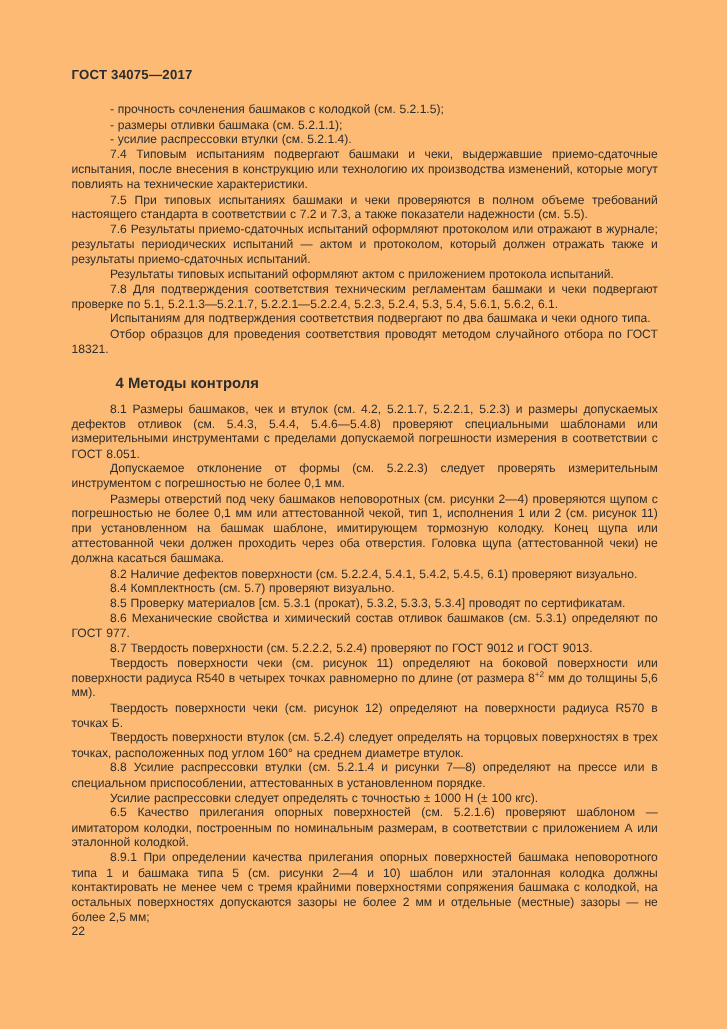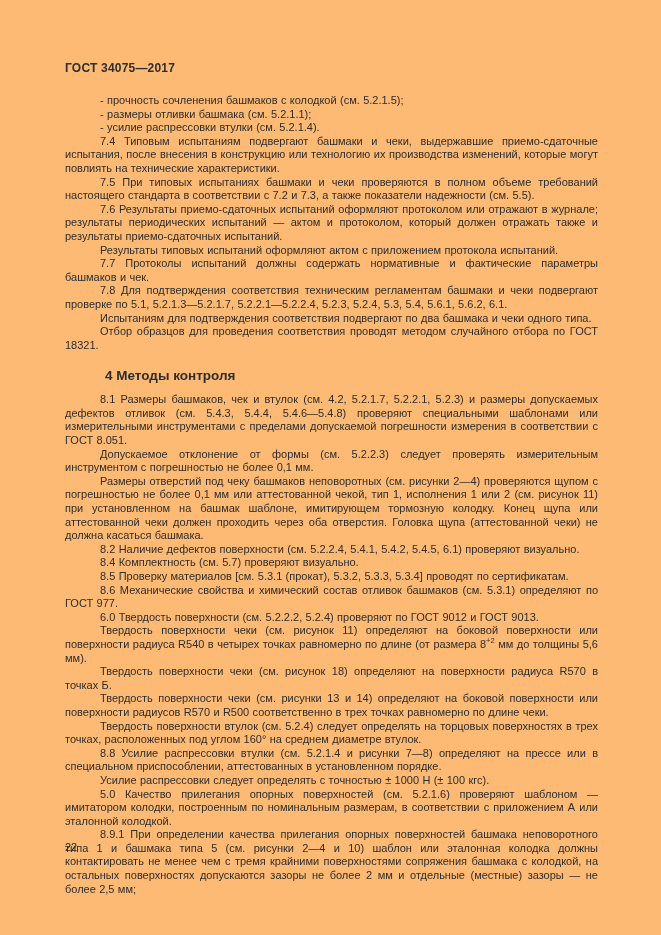--- a/index.html
+++ b/index.html
@@ -63,42 +63,40 @@
     <div class="doc-header">ГОСТ 34075—2017</div>
 
     <p class="para">- прочность сочленения башмаков с колодкой (см. 5.2.1.5);</p>
     <p class="para">- размеры отливки башмака (см. 5.2.1.1);</p>
     <p class="para">- усилие распрессовки втулки (см. 5.2.1.4).</p>
 
     <p class="para">7.4 Типовым испытаниям подвергают башмаки и чеки, выдержавшие приемо-сдаточные испытания, после внесения в конструкцию или технологию их производства изменений, которые могут повлиять на технические характеристики.</p>
     <p class="para">7.5 При типовых испытаниях башмаки и чеки проверяются в полном объеме требований настоящего стандарта в соответствии с 7.2 и 7.3, а также показатели надежности (см. 5.5).</p>
     <p class="para">7.6 Результаты приемо-сдаточных испытаний оформляют протоколом или отражают в журнале; результаты периодических испытаний — актом и протоколом, который должен отражать также и результаты приемо-сдаточных испытаний.</p>
     <p class="para">Результаты типовых испытаний оформляют актом с приложением протокола испытаний.</p>
-    <p class="para">7.7 Протоколы испытаний должны содержать нормативные и фактические параметры башмаков и чек.</p>
     <p class="para">7.8 Для подтверждения соответствия техническим регламентам башмаки и чеки подвергают проверке по 5.1, 5.2.1.3—5.2.1.7, 5.2.2.1—5.2.2.4, 5.2.3, 5.2.4, 5.3, 5.4, 5.6.1, 5.6.2, 6.1.</p>
     <p class="para">Испытаниям для подтверждения соответствия подвергают по два башмака и чеки одного типа.</p>
     <p class="para">Отбор образцов для проведения соответствия проводят методом случайного отбора по ГОСТ 18321.</p>
 
     <h2 class="section-heading">4  Методы контроля</h2>
 
     <p class="para">8.1 Размеры башмаков, чек и втулок (см. 4.2, 5.2.1.7, 5.2.2.1, 5.2.3) и размеры допускаемых дефектов отливок (см. 5.4.3, 5.4.4, 5.4.6—5.4.8) проверяют специальными шаблонами или измерительными инструментами с пределами допускаемой погрешности измерения в соответствии с ГОСТ 8.051.</p>
     <p class="para">Допускаемое отклонение от формы (см. 5.2.2.3) следует проверять измерительным инструментом с погрешностью не более 0,1 мм.</p>
     <p class="para">Размеры отверстий под чеку башмаков неповоротных (см. рисунки 2—4) проверяются щупом с погрешностью не более 0,1 мм или аттестованной чекой, тип 1, исполнения 1 или 2 (см. рисунок 11) при установленном на башмак шаблоне, имитирующем тормозную колодку. Конец щупа или аттестованной чеки должен проходить через оба отверстия. Головка щупа (аттестованной чеки) не должна касаться башмака.</p>
     <p class="para">8.2 Наличие дефектов поверхности (см. 5.2.2.4, 5.4.1, 5.4.2, 5.4.5, 6.1) проверяют визуально.</p>
     <p class="para">8.4 Комплектность (см. 5.7) проверяют визуально.</p>
     <p class="para">8.5 Проверку материалов [см. 5.3.1 (прокат), 5.3.2, 5.3.3, 5.3.4] проводят по сертификатам.</p>
     <p class="para">8.6 Механические свойства и химический состав отливок башмаков (см. 5.3.1) определяют по ГОСТ 977.</p>
-    <p class="para">6.0 Твердость поверхности (см. 5.2.2.2, 5.2.4) проверяют по ГОСТ 9012 и ГОСТ 9013.</p>
+    <p class="para">8.7 Твердость поверхности (см. 5.2.2.2, 5.2.4) проверяют по ГОСТ 9012 и ГОСТ 9013.</p>
 
     <p class="para"><span>Твердость поверхности чеки (см. рисунок 11) определяют на боковой поверхности или поверхности радиуса R540 в четырех точках равномерно по длине (от размера 8</span><sup>+2</sup><span> мм до толщины 5,6 мм).</span></p>
 
-    <p class="para">Твердость поверхности чеки (см. рисунок 18) определяют на поверхности радиуса R570 в точках Б.</p>
-    <p class="para">Твердость поверхности чеки (см. рисунки 13 и 14) определяют на боковой поверхности или поверхности радиусов R570 и R500 соответственно в трех точках равномерно по длине чеки.</p>
+    <p class="para">Твердость поверхности чеки (см. рисунок 12) определяют на поверхности радиуса R570 в точках Б.</p>
     <p class="para">Твердость поверхности втулок (см. 5.2.4) следует определять на торцовых поверхностях в трех точках, расположенных под углом 160° на среднем диаметре втулок.</p>
     <p class="para">8.8 Усилие распрессовки втулки (см. 5.2.1.4 и рисунки 7—8) определяют на прессе или в специальном приспособлении, аттестованных в установленном порядке.</p>
     <p class="para">Усилие распрессовки следует определять с точностью ± 1000 Н (± 100 кгс).</p>
-    <p class="para">5.0 Качество прилегания опорных поверхностей (см. 5.2.1.6) проверяют шаблоном — имитатором колодки, построенным по номинальным размерам, в соответствии с приложением А или эталонной колодкой.</p>
+    <p class="para">6.5 Качество прилегания опорных поверхностей (см. 5.2.1.6) проверяют шаблоном — имитатором колодки, построенным по номинальным размерам, в соответствии с приложением А или эталонной колодкой.</p>
     <p class="para">8.9.1 При определении качества прилегания опорных поверхностей башмака неповоротного типа 1 и башмака типа 5 (см. рисунки 2—4 и 10) шаблон или эталонная колодка должны контактировать не менее чем с тремя крайними поверхностями сопряжения башмака с колодкой, на остальных поверхностях допускаются зазоры не более 2 мм и отдельные (местные) зазоры — не более 2,5 мм;</p>
 
   </div>
 
   <div class="page-num">22</div>
 </div>
 
 </body></html>

